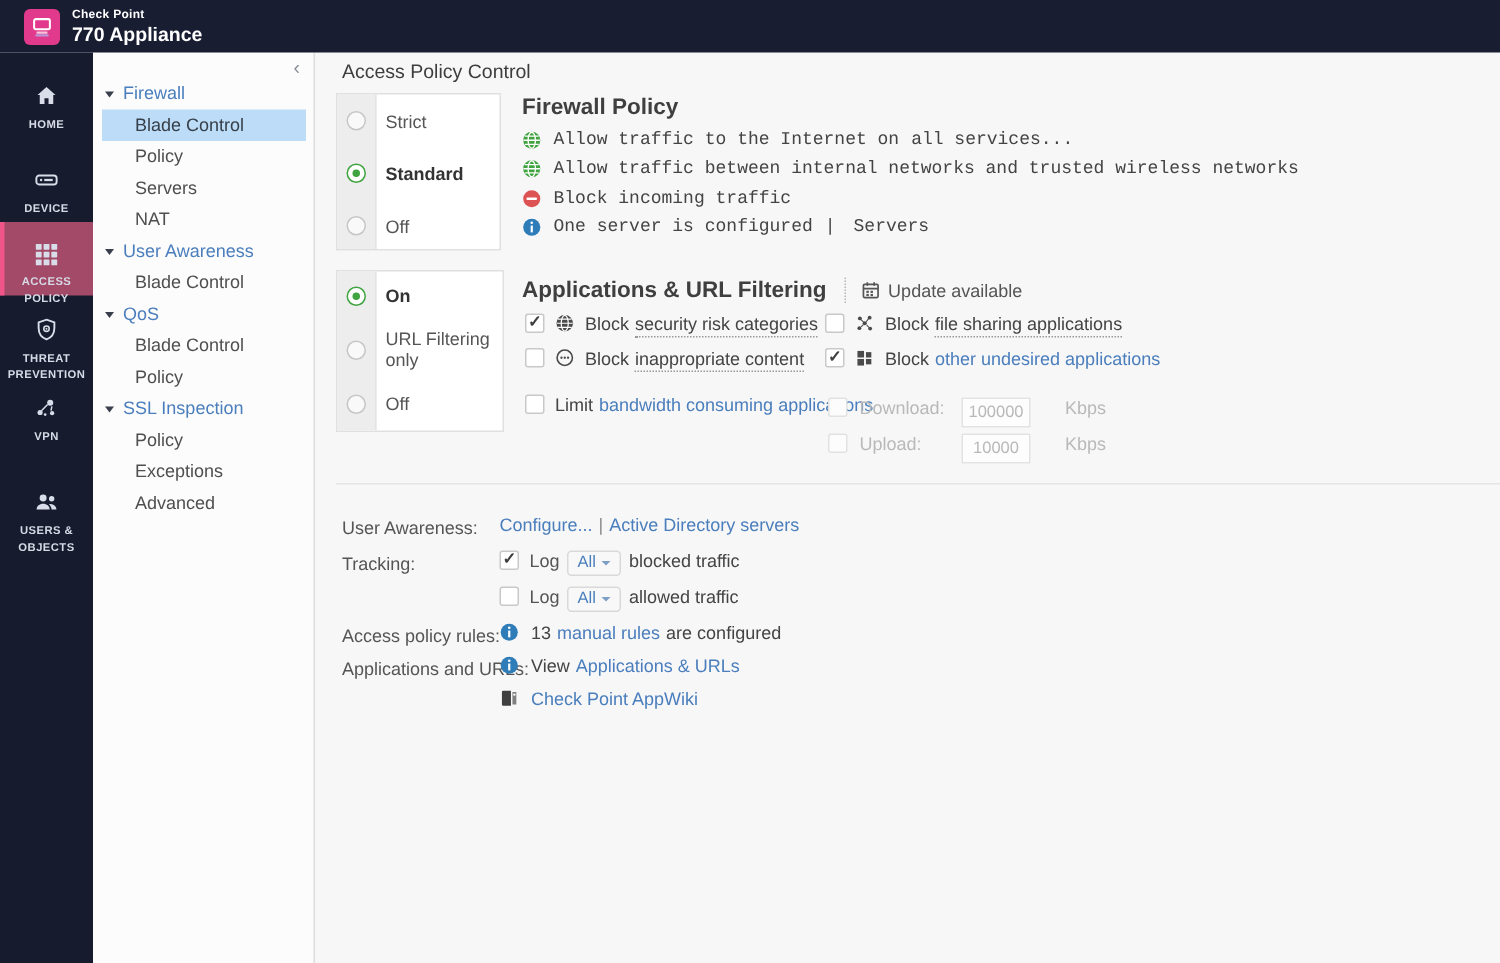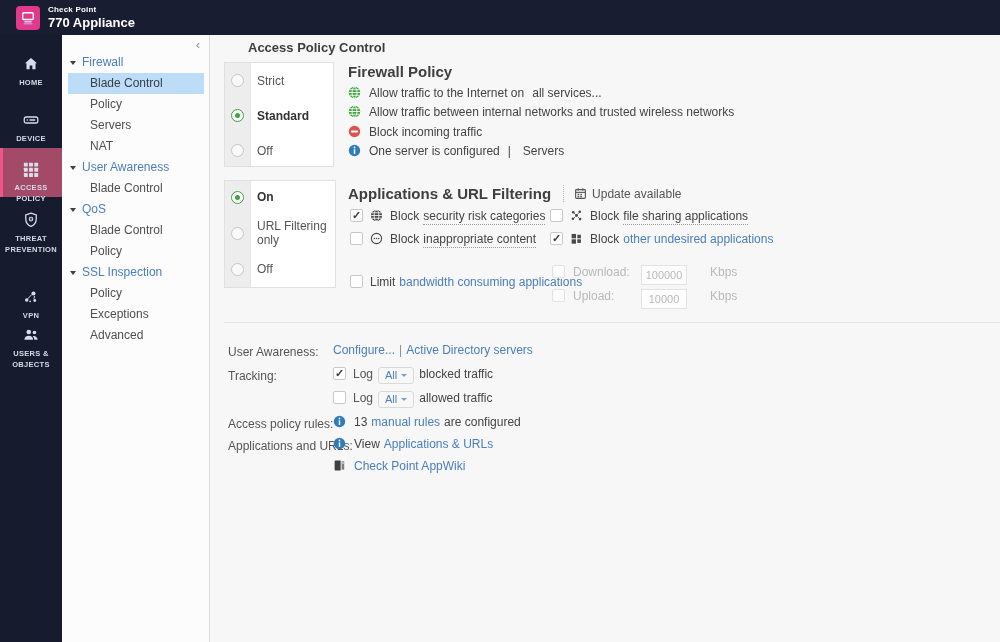--- a/index.html
+++ b/index.html
@@ -27,36 +27,36 @@
   .collapse { position:absolute; right:9px; top:2px; font-size:13px; color:#8a8f99; cursor:pointer; }
   .nav-rows { position:absolute; left:0; top:17px; right:0; }
   .nav-row { display:block; height:21px; line-height:21px; margin:0 5px 0 6px; font-size:12px; cursor:pointer; }
   .nav-section { position:relative; padding-left:14px; color:#4a7ebc; }
   .nav-section .tri { position:absolute; left:2px; top:9px; width:0; height:0; border-top:4px solid #3a3f4e; border-left:3.5px solid transparent; border-right:3.5px solid transparent; }
   .nav-sub { padding-left:22px; color:#4f4f4f; }
   .nav-sub.selected { background:#bcdcf7; color:#37404a; }
 
   
   .content { position:absolute; left:210px; top:35px; right:0; bottom:0; background:#f7f7f8; }
-  .page-title { position:absolute; left:18px; top:5px; font-size:13px; font-weight:bold; color:#3d3d3d;margin-left:20px; }
+  .page-title { position:absolute; left:18px; top:5px; font-size:13px; font-weight:normal; color:#3d3d3d; }
 
   
   .radiobox { position:absolute; background:#ffffff; border:1px solid #e0e0e0; }
   .radiostrip { position:absolute; left:0; top:0; bottom:0; width:26px; background:#ededee; border-right:1px solid #e4e4e4; }
   .radio-row { position:absolute; left:0; right:0; display:flex; align-items:center; cursor:pointer; }
   .radio { position:relative; flex:none; width:13px; height:13px; margin-left:6px; border-radius:50%; border:1px solid #c6c6c6; background:#f9f9f9; }
   .radio-row.checked .radio { border-color:#3fa33f; background:#ffffff; }
   .radio-row.checked .radio::after { content:""; position:absolute; left:3px; top:3px; width:5px; height:5px; border-radius:50%; background:#3fa33f; }
   .radio-label { margin-left:13px; font-size:12px; color:#555; line-height:14px; max-width:72px; }
   .radio-row.checked .radio-label { color:#333; font-weight:bold; }
 
   
   .sec-heading { font-size:15px; font-weight:bold; color:#3f3f3f; }
   .fw-heading { position:absolute; left:138px; top:28px; }
-  .bullet { position:absolute; left:138px; display:flex; align-items:flex-start; }
+  .bullet { position:absolute; left:138px; display:flex; align-items:flex-end;font-family:Liberation Mono, monospace; }
   .bullet svg { flex:none; width:13px; height:13px; }
   .bullet .bt { margin-left:8px; font-size:12px; color:#444; }
   .lnk { color:#4a7ebc; cursor:pointer; text-decoration:none; }
   .sep { color:#8a8a8a; margin:0 4px; }
 
   .apps-header { position:absolute; left:138px; top:150px; display:flex; align-items:center; }
   .vdots { width:0; height:17px; border-left:1px dotted #b5b5b5; margin:0 10px 0 12px; }
   .upd-icon { color:#555; line-height:0; }
   .upd-icon svg { width:13px; height:13px; }
   .upd-label { margin-left:5px; font-size:12px; color:#555; }
@@ -139,21 +139,21 @@
       <span class="side-label">ACCESS POLICY</span>
     </div>
     <div class="side-item" style="top:176px">
       <span class="side-icon"><svg viewBox="0 0 24 24">
             <path d="M12 2.8l7 2.4v5c0 5-2.9 8.6-7 10.2C7.9 18.8 5 15.2 5 10.2v-5z" fill="none" stroke="currentColor" stroke-width="1.7"></path>
             <circle cx="12" cy="10.8" r="2.4" fill="none" stroke="currentColor" stroke-width="1.4"></circle>
             <circle cx="12" cy="10.8" r=".9" fill="currentColor"></circle>
           </svg></span>
       <span class="side-label">THREAT PREVENTION</span>
     </div>
-    <div class="side-item" style="top:253px">
+    <div class="side-item" style="top:228px">
       <span class="side-icon"><svg viewBox="0 0 24 24">
             <path d="M7.5 14.5L13 8.8M16.8 10.5l-.8 3.8" stroke="currentColor" stroke-width="1.3" fill="none"></path>
             <circle cx="6.3" cy="16" r="2.3" fill="currentColor"></circle>
             <circle cx="15.3" cy="7.3" r="2.7" fill="currentColor"></circle>
             <circle cx="17" cy="16.6" r="1.9" fill="currentColor"></circle>
             <circle cx="10.8" cy="17.8" r="1.2" fill="currentColor"></circle>
           </svg></span>
       <span class="side-label">VPN</span>
     </div>
     <div class="side-item" style="top:291px">
@@ -311,21 +311,21 @@
       <span class="cb checked"></span>
       <span class="cbicon"><svg viewBox="0 0 16 16">
             <rect x="2" y="2.4" width="5.4" height="5.4" fill="currentColor"></rect>
             <rect x="9" y="3.4" width="4.4" height="4.4" fill="currentColor"></rect>
             <rect x="2" y="9" width="5.4" height="5.4" fill="currentColor"></rect>
             <rect x="9" y="9" width="4.4" height="4.4" fill="currentColor"></rect>
           </svg></span>
       <span class="cbtext">Block</span>
       <span class="lnk">other undesired applications</span>
     </div>
-    <div class="cbrow" style="left:140px;top:240px">
+    <div class="cbrow" style="left:140px;top:228px">
       <span class="cb"></span>
       <span class="cbtext">Limit</span>
       <span class="lnk">bandwidth consuming applications</span>
     </div>
     <div class="cbrow" style="left:342px;top:230px">
       <span class="cb disabled"></span>
       <span class="cbtext gray bw-label">Download:</span>
       <input class="bw-input" disabled="" value="100000" style="">
       <span class="cbtext gray bw-unit">Kbps</span>
     </div>

